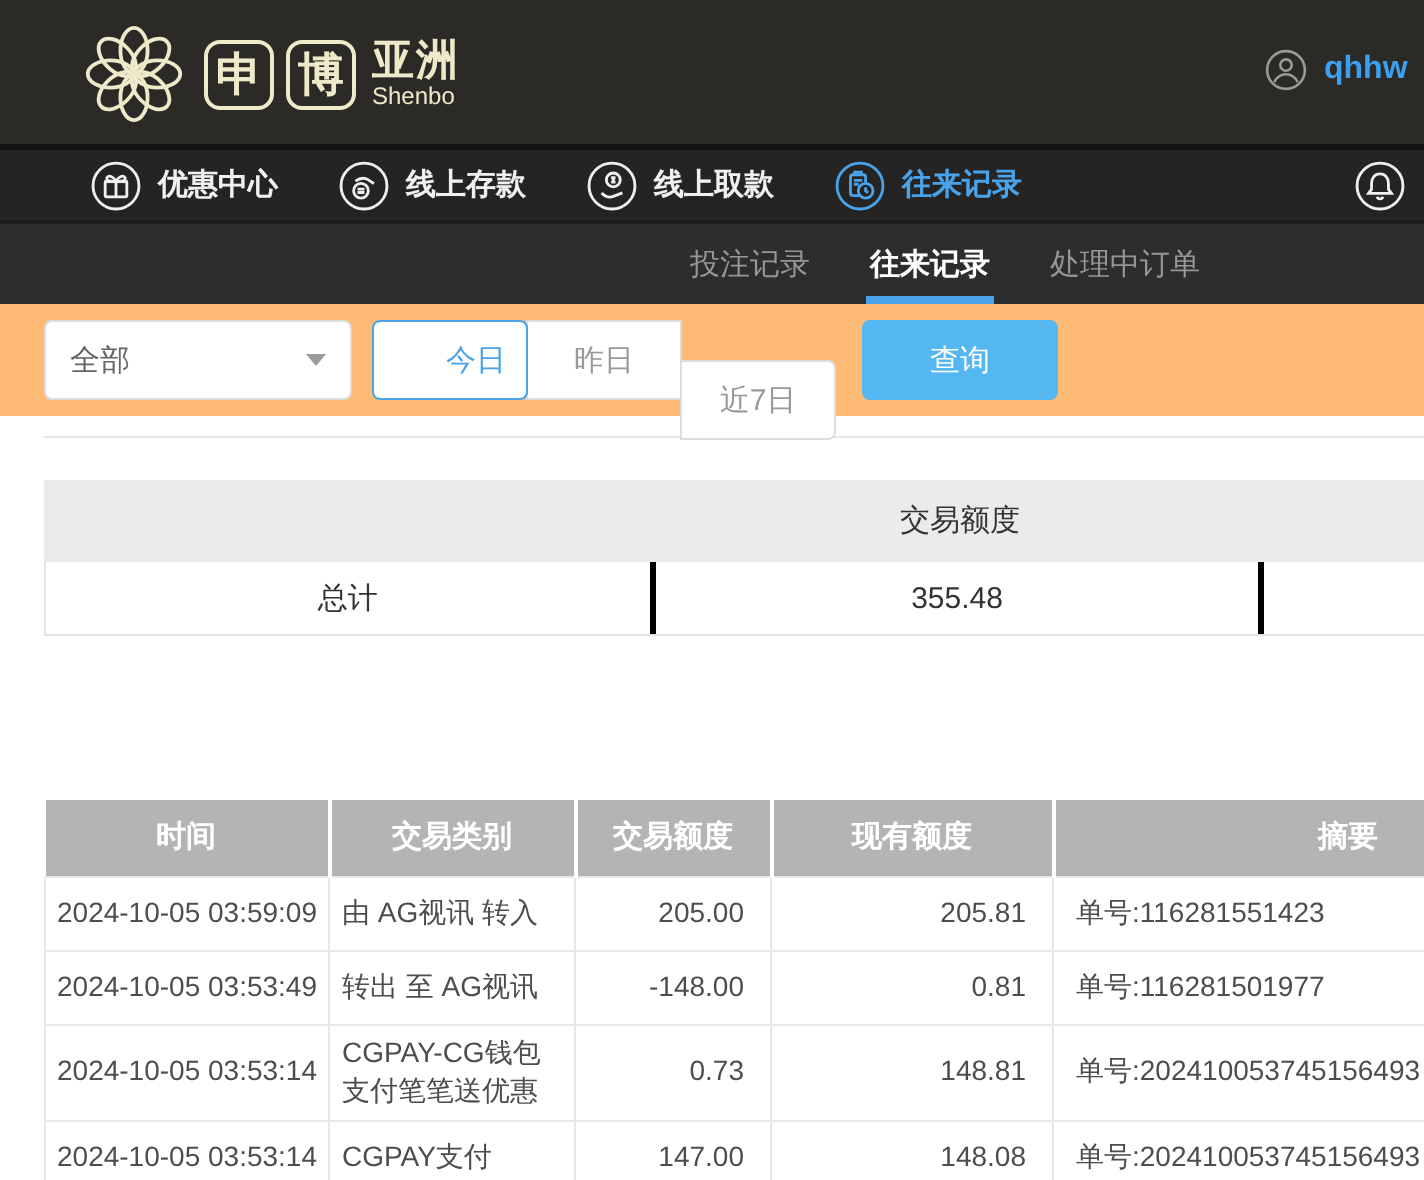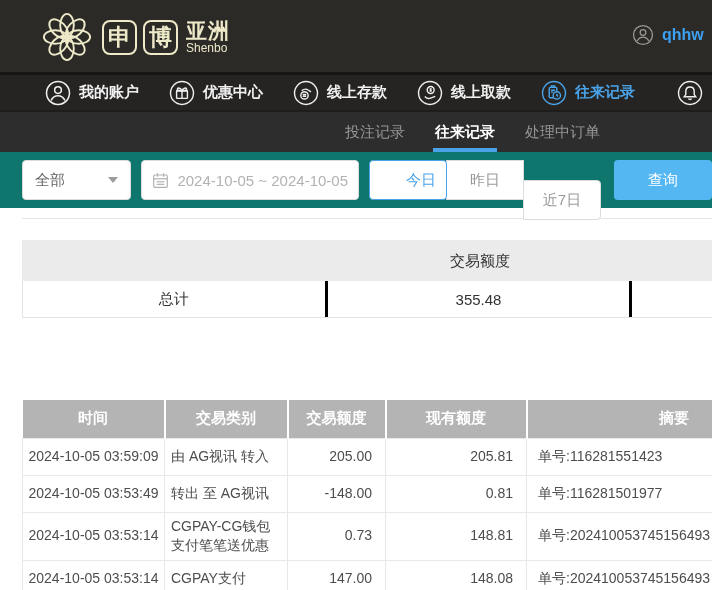--- a/index.html
+++ b/index.html
@@ -29,21 +29,21 @@
   .nav-bell { position:absolute; left:677px; top:5px; }
 
   
   .sub-nav { height:40px; background:#2d2d2d; display:flex; padding-left:345px; }
   .tab { font-size:15px; color:#969696; display:flex; align-items:center; margin-right:30px;
     height:40px; position:relative; cursor:pointer; white-space:nowrap; }
   .tab.active { color:#ffffff; font-weight:bold; }
   .tab.active::after { content:""; position:absolute; left:-2px; right:-2px; bottom:0; height:4px; background:#4aa3e8; }
 
   
-  .filter-bar { height:56px; padding:8px 0 0 22px; display:flex; background:#0f766e; }
+  .filter-bar { height:56px; padding:8px 0 0 22px; display:flex; background:#fdba74; }
   .ctrl { height:40px; border:1px solid #dcdcdc; border-radius:4px; background:#fff; display:flex; align-items:center; }
   .select-box { width:154px; padding:0 12px; justify-content:space-between; cursor:pointer; }
   .select-box .sel-text { font-size:15px; color:#666; }
   .caret { width:0; height:0; border-left:5px solid transparent; border-right:5px solid transparent;
     border-top:6px solid #9b9b9b; }
   .date-box { width:225px; margin-left:10px; padding:0 10px; cursor:pointer; }
   .date-box .date-text { font-size:15px; color:#b2b2b2; margin-left:8px; white-space:nowrap; }
   .quick-group { display:flex; margin-left:10px; }
   .qbtn { width:78px; height:40px; background:#fff; border:1px solid #dcdcdc; font-size:15px; color:#999;
     display:flex; align-items:center; justify-content:center; cursor:pointer; }
@@ -112,28 +112,20 @@
       <circle cx="12" cy="12" r="10.3"></circle>
       <circle cx="12" cy="9.3" r="3.1"></circle>
       <path d="M5.6 18.6c1.5-2.9 3.9-4.3 6.4-4.3s4.9 1.4 6.4 4.3"></path>
     </svg>
     <span class="user-name">qhhw</span>
   </div>
 </div>
 
 <div class="main-nav">
   <div class="nav-item">
-    <svg class="nav-icon" width="26" height="26" viewBox="0 0 24 24" fill="none" stroke="#f0f0f0" stroke-width="1.4">
-      <circle cx="12" cy="12" r="10.6"></circle>
-        <circle cx="12" cy="9.3" r="3.1"></circle>
-      <path d="M5.6 18.8c1.5-2.9 3.9-4.3 6.4-4.3s4.9 1.4 6.4 4.3"></path>
-    </svg>
-    <span class="nav-label">我的账户</span>
-  </div>
-  <div class="nav-item">
     <svg class="nav-icon" width="26" height="26" viewBox="0 0 24 24" fill="none" stroke="#f0f0f0" stroke-width="1.3">
       <circle cx="12" cy="12" r="10.6"></circle>
       <rect x="7" y="10" width="10" height="7" rx="0.6"></rect>
       <line x1="12" y1="10" x2="12" y2="17"></line>
       <line x1="6.5" y1="10" x2="17.5" y2="10"></line>
       <path d="M12 10c-1.2-2.6-3.6-3.2-4.2-1.8C7.2 9.6 10 10 12 10zm0 0c1.2-2.6 3.6-3.2 4.2-1.8C16.8 9.6 14 10 12 10z"></path>
     </svg>
     <span class="nav-label">优惠中心</span>
   </div>
   <div class="nav-item">
@@ -177,31 +169,20 @@
 <div class="sub-nav">
   <div class="tab">投注记录</div>
   <div class="tab active">往来记录</div>
   <div class="tab">处理中订单</div>
 </div>
 
 <div class="filter-bar">
   <div class="ctrl select-box">
     <span class="sel-text">全部</span>
     <span class="caret"></span>
-  </div>
-  <div class="ctrl date-box">
-    <svg width="17" height="17" viewBox="0 0 20 20" fill="none" stroke="#b0b0b0" stroke-width="1.4">
-      <rect x="2" y="3.5" width="16" height="14.5" rx="1.5"></rect>
-      <line x1="2" y1="8" x2="18" y2="8"></line>
-      <line x1="6.3" y1="1.5" x2="6.3" y2="5.5"></line>
-      <line x1="13.7" y1="1.5" x2="13.7" y2="5.5"></line>
-      <line x1="5.5" y1="11.5" x2="14.5" y2="11.5"></line>
-      <line x1="5.5" y1="14.5" x2="14.5" y2="14.5"></line>
-    </svg>
-    <span class="date-text">2024-10-05 ~ 2024-10-05</span>
   </div>
   <div class="quick-group">
     <div class="qbtn first active">今日</div>
     <div class="qbtn">昨日</div>
     <div class="qbtn last">近7日</div>
   </div>
   <button class="search-btn">查询</button>
 </div>
 
 <div class="divider"></div>

